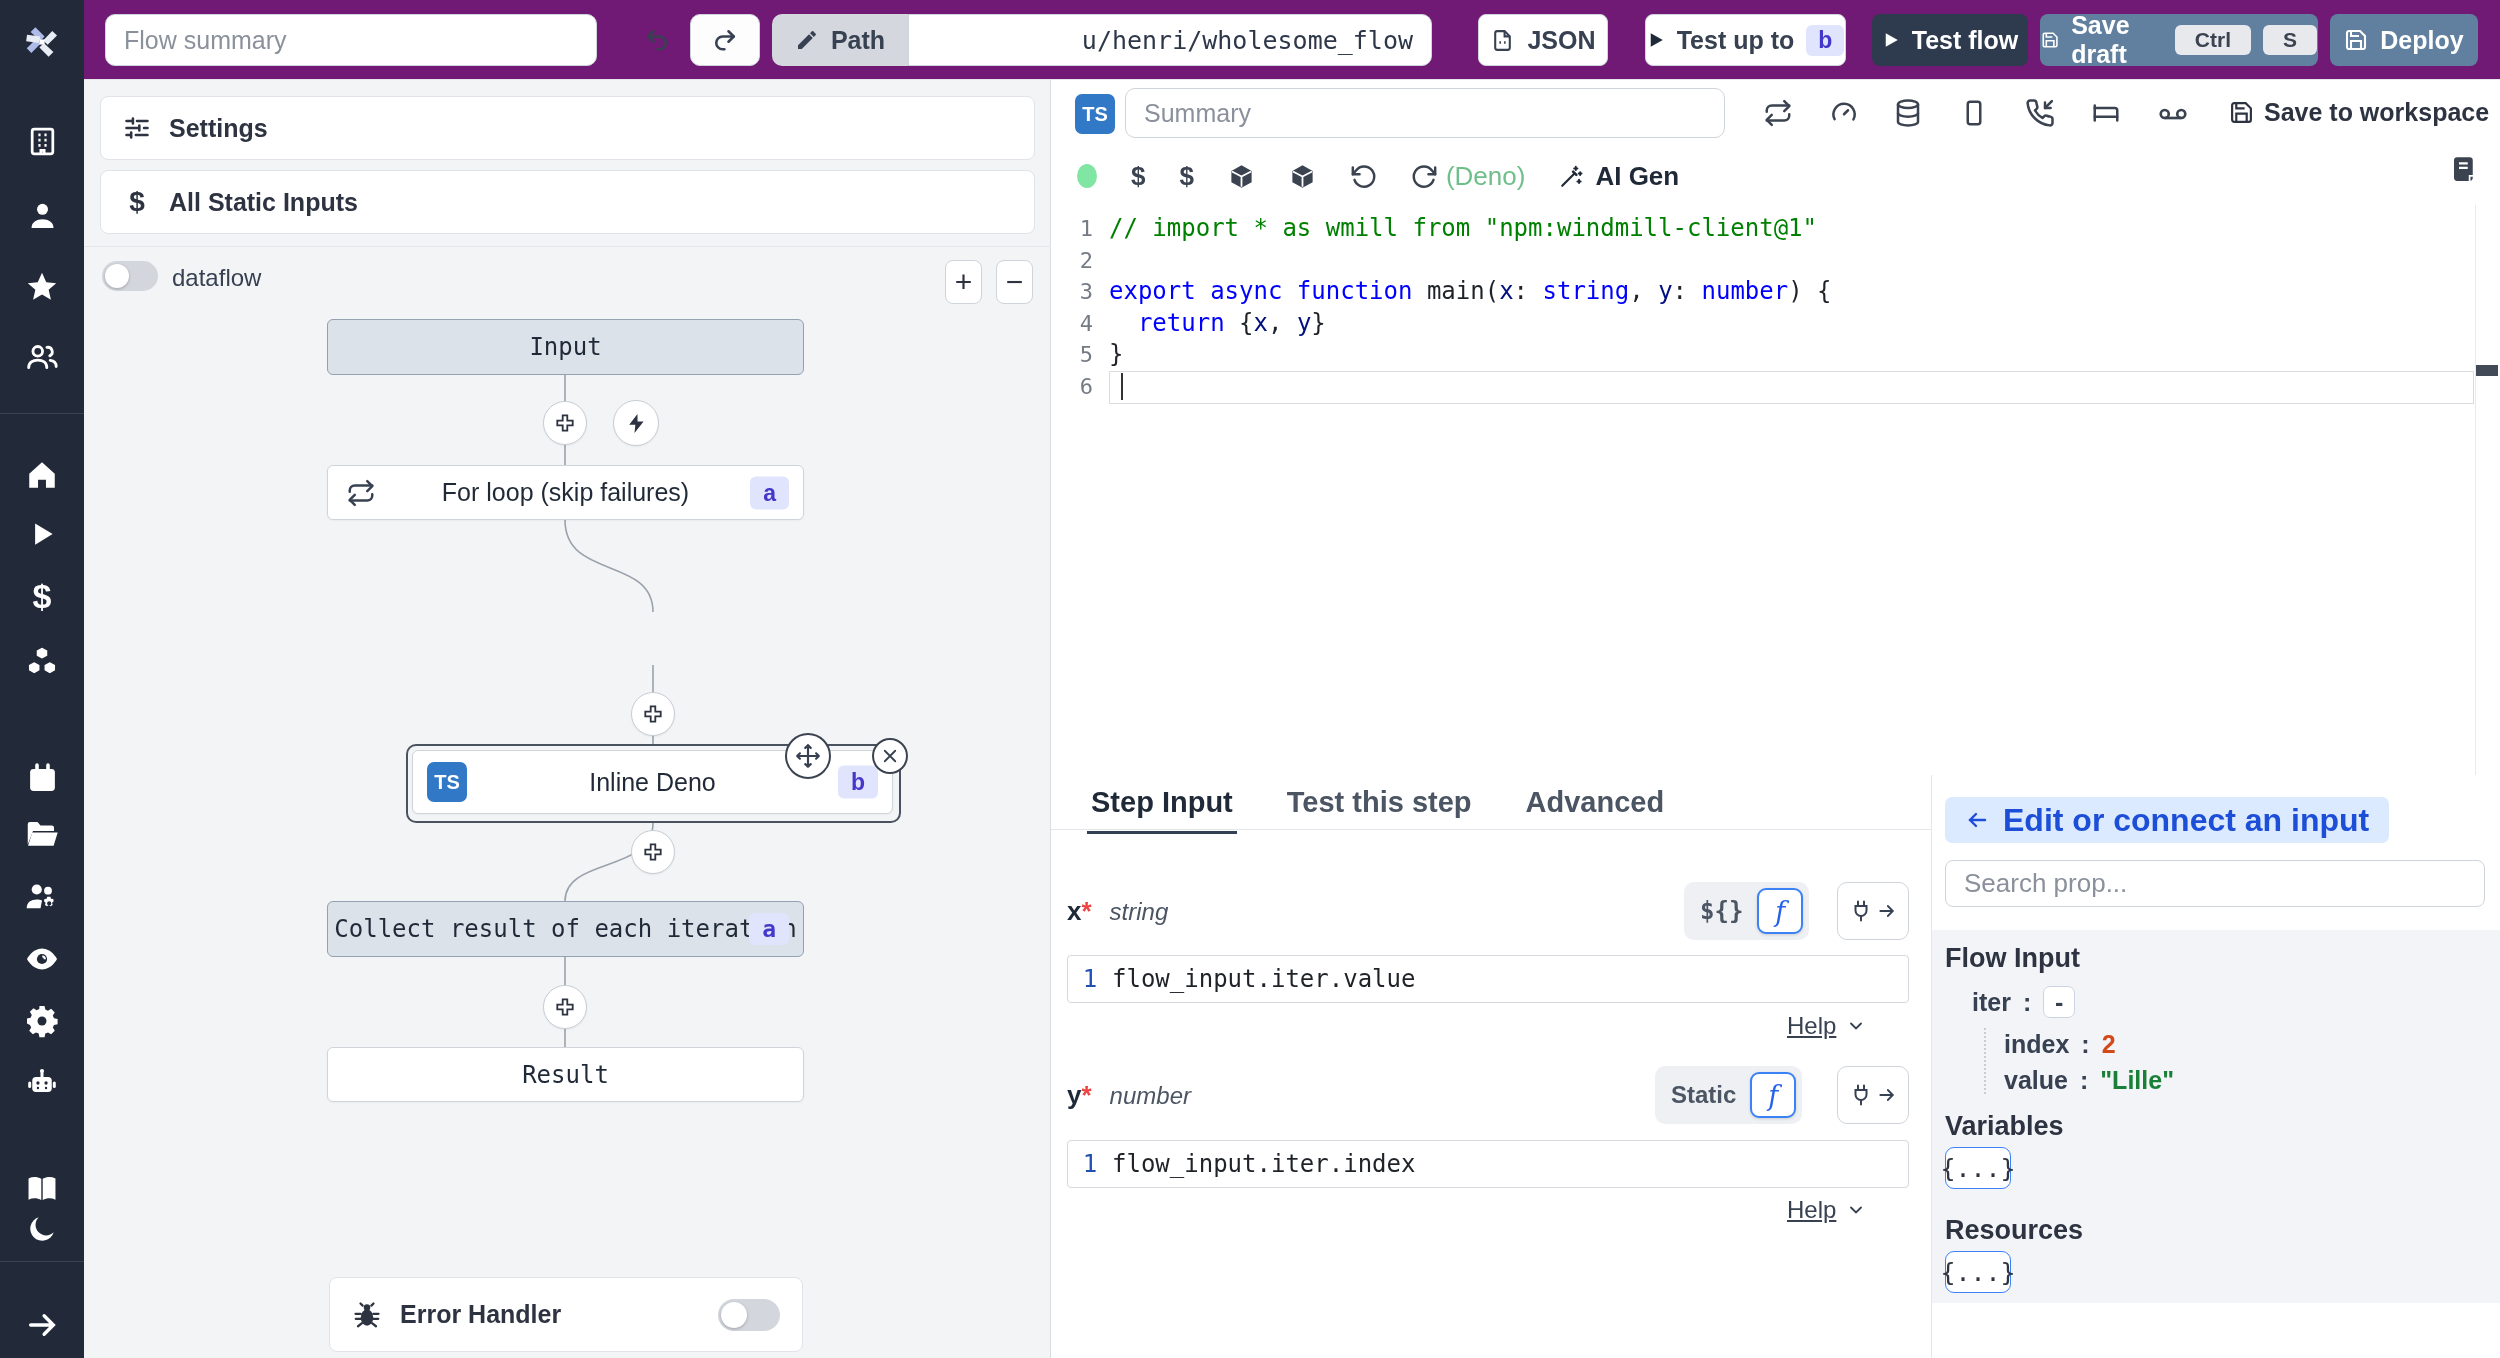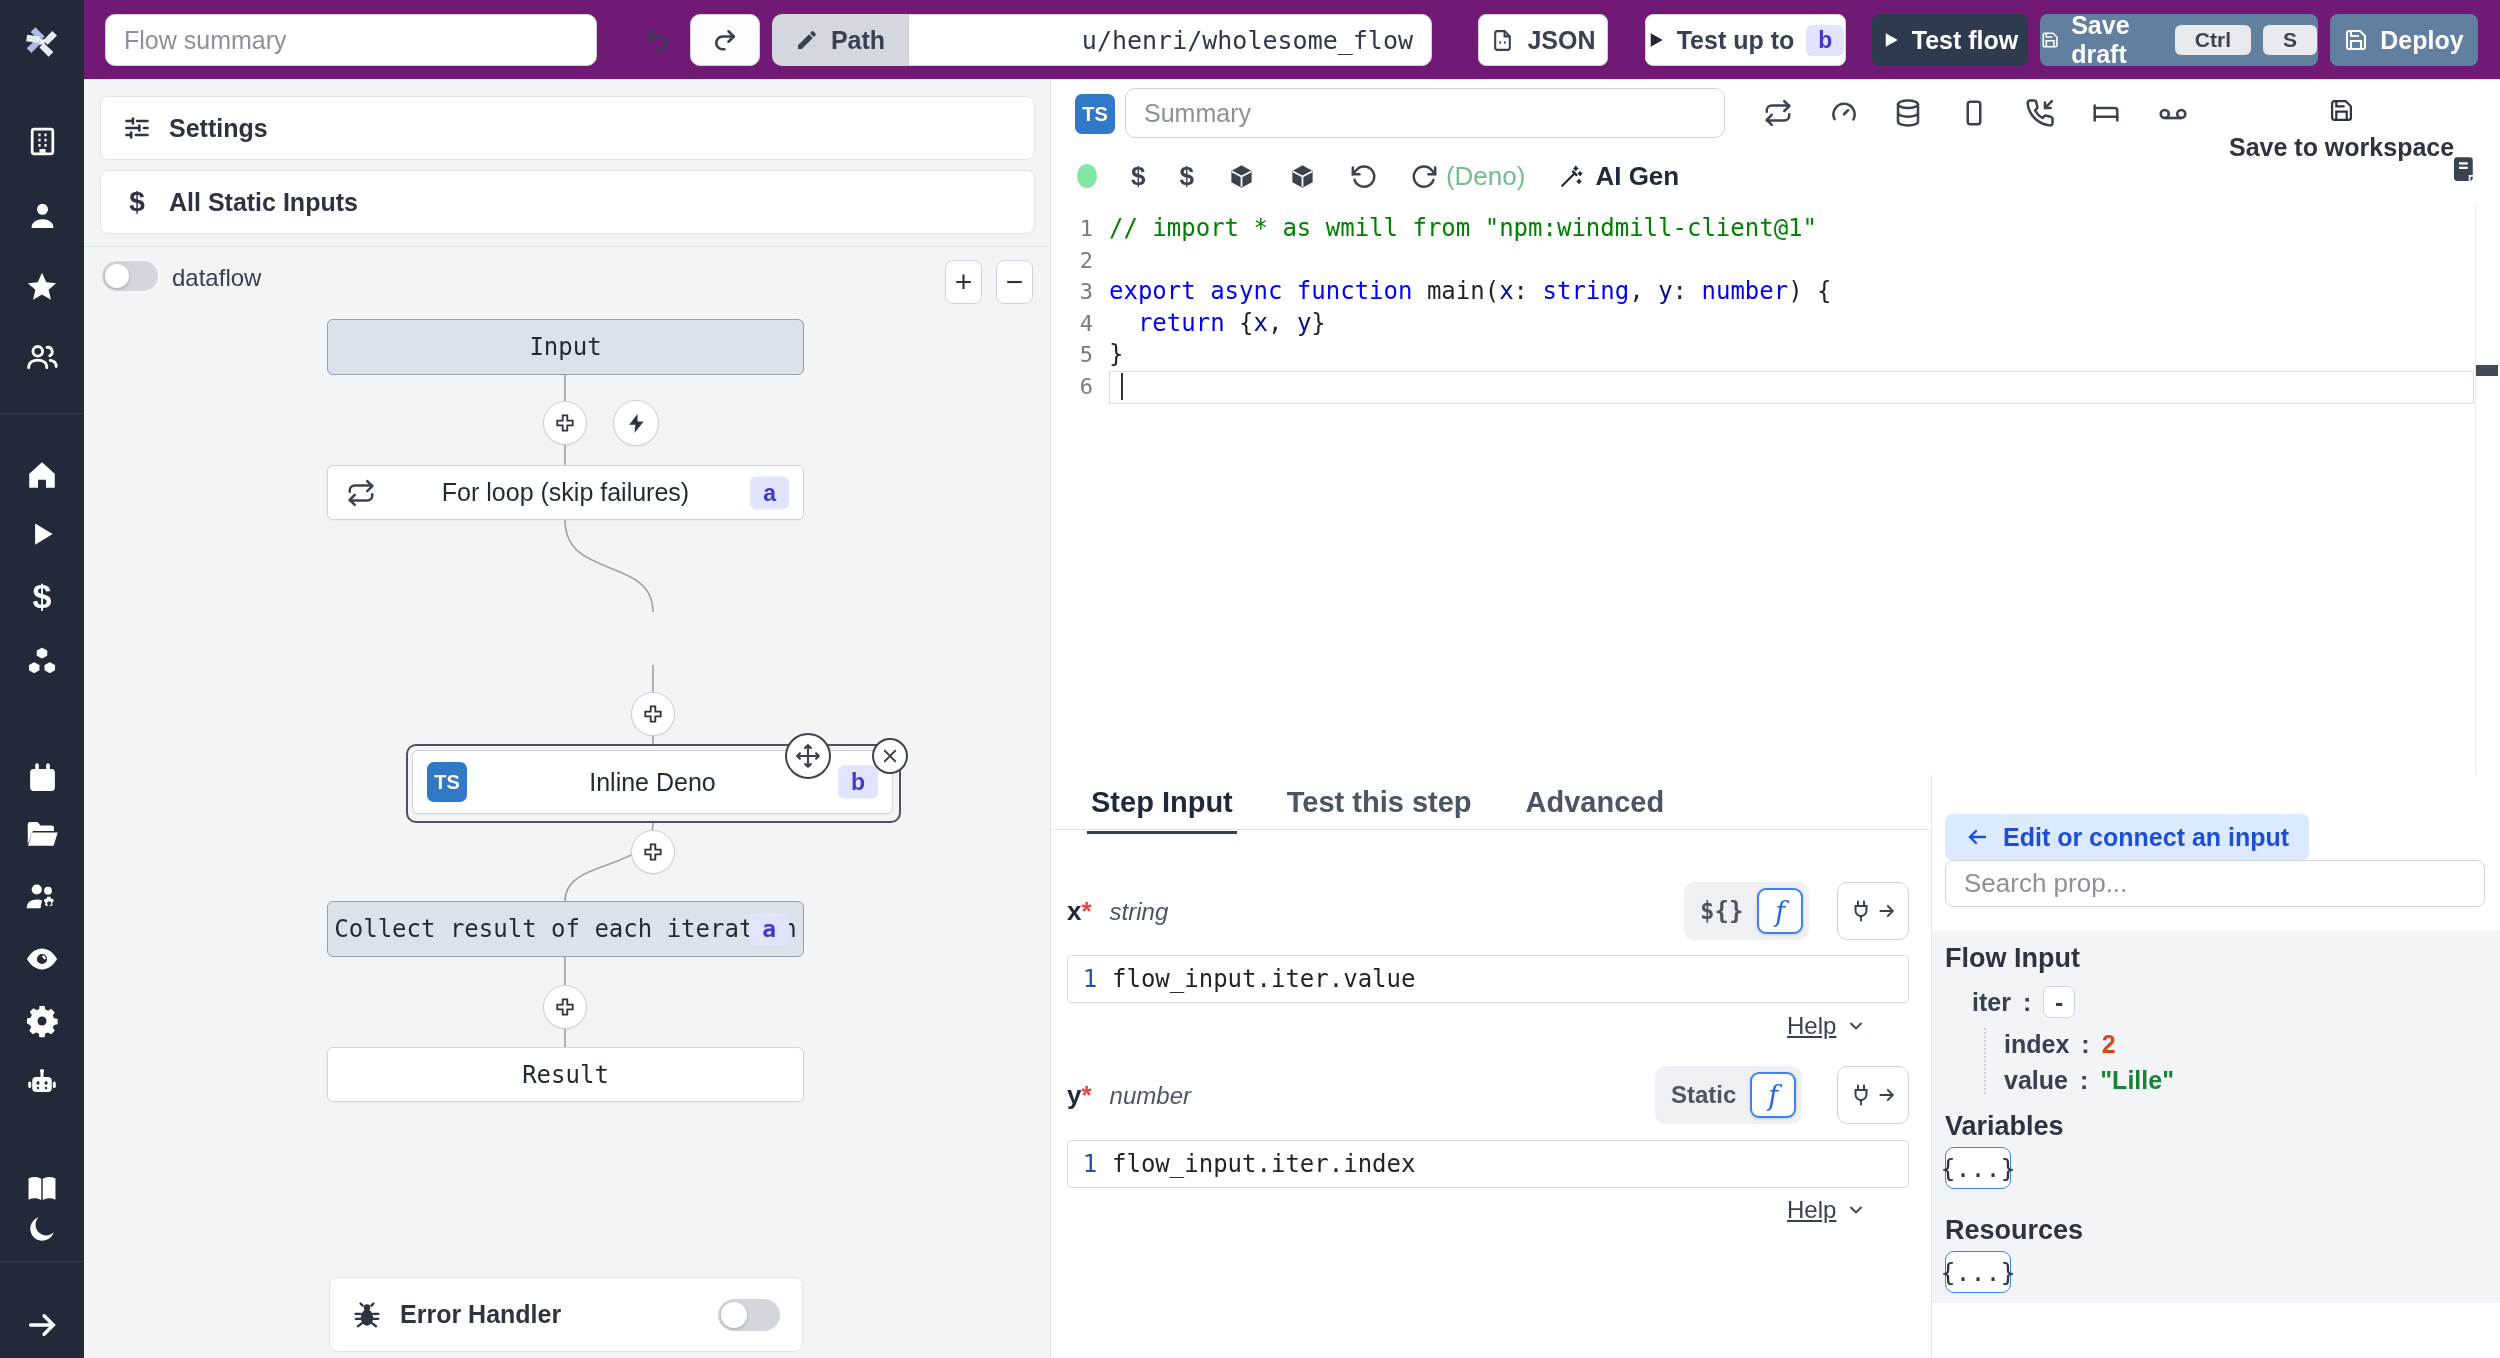--- a/index.html
+++ b/index.html
@@ -416,21 +416,21 @@
           <path d="M3 15h18"></path>
         </svg>
       </div>
     <div class="hicon abs" style="left:1106px;top:18px;">
         <svg width="32" height="32" viewBox="0 0 24 24" fill="none" stroke="#3b4350" stroke-width="2">
           <circle cx="5.8" cy="12" r="3"></circle>
           <circle cx="18.2" cy="12" r="3"></circle>
           <path d="M5.8 15h12.4"></path>
         </svg>
       </div>
-    <div class="abs" style="left:1178px;top:18px;display:flex;align-items:center;gap:10px;font-size:25px;font-weight:600;color:#2d3340;cursor:pointer;flex-direction:column;">
+    <div class="abs" style="left:1178px;top:18px;display:flex;align-items:center;gap:10px;font-size:25px;font-weight:600;color:#2d3340;cursor:pointer;">
       <svg width="25" height="25" viewBox="0 0 24 24" fill="none" stroke="#2d3340" stroke-width="2.1">
           <path d="M19 21H5a2 2 0 0 1-2-2V5a2 2 0 0 1 2-2h11l5 5v11a2 2 0 0 1-2 2z"></path>
           <path d="M17 21v-8H7v8M7 3v5h8"></path>
         </svg>
       <span>Save to workspace</span>
     </div>
 
     <div class="abs" style="left:26px;top:72px;height:48px;display:flex;align-items:center;gap:34px;">
       <span style="width:20px;height:24px;border-radius:50%;background:#81e6a4;"></span>
       <span style="font-size:26px;font-weight:600;color:#3b4350;cursor:pointer;">$</span>
@@ -569,21 +569,21 @@
       </div>
       <div class="helprow" style="left:736px;top:366px;">
         <span>Help</span>
         <svg width="20" height="20" viewBox="0 0 24 24" fill="none" stroke="#374151" stroke-width="2.2" stroke-linecap="round">
             <path d="M6 9l6 6 6-6"></path>
           </svg>
       </div>
     </div>
 
     <div id="docs">
-      <div class="abs" style="left:13px;top:22px;height:46px;background:#dbeafe;border-radius:7px;display:flex;align-items:center;gap:14px;padding:0 20px;font-size:25px;font-weight:600;color:#1d4ed8;cursor:pointer;margin-top:17px;">
+      <div class="abs" style="left:13px;top:22px;height:46px;background:#dbeafe;border-radius:7px;display:flex;align-items:center;gap:14px;padding:0 20px;font-size:32px;font-weight:600;color:#1d4ed8;cursor:pointer;">
         <svg width="24" height="24" viewBox="0 0 24 24" fill="none" stroke="#1d4ed8" stroke-width="2.4" stroke-linecap="round">
             <path d="M20 12H5M11 6l-6 6 6 6"></path>
           </svg>
         <span>Edit or connect an input</span>
       </div>
       <input class="tb-input abs" style="left: 13px; top: 85px; width: 540px; height: 47px; border-radius: 8px; font-size: 26px;" placeholder="Search prop...">
 
       <div class="abs" style="left:0;top:155px;width:569px;height:373px;background:#f2f4f7;">
         <div class="dhead abs" style="left:13px;top:13px;">Flow Input</div>
         <div class="treerow" style="left:40px;top:56px;">

